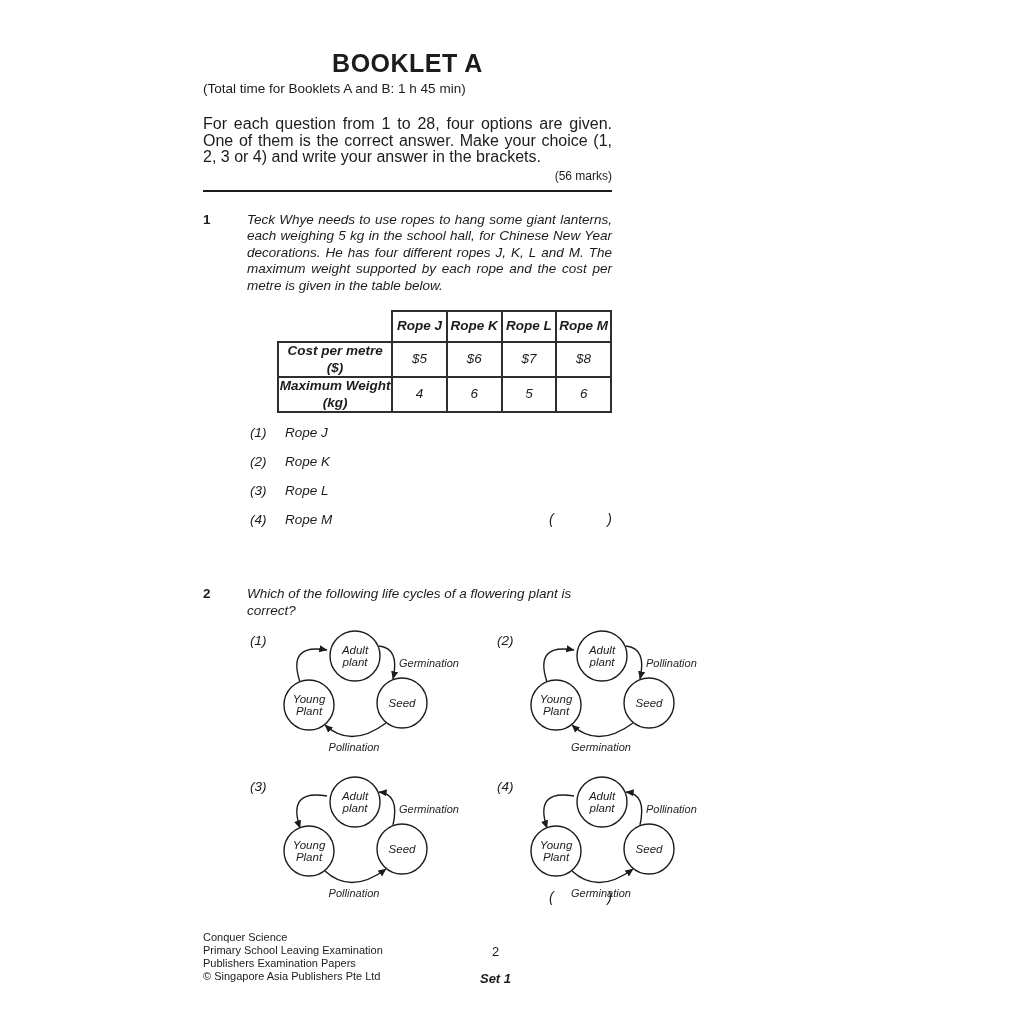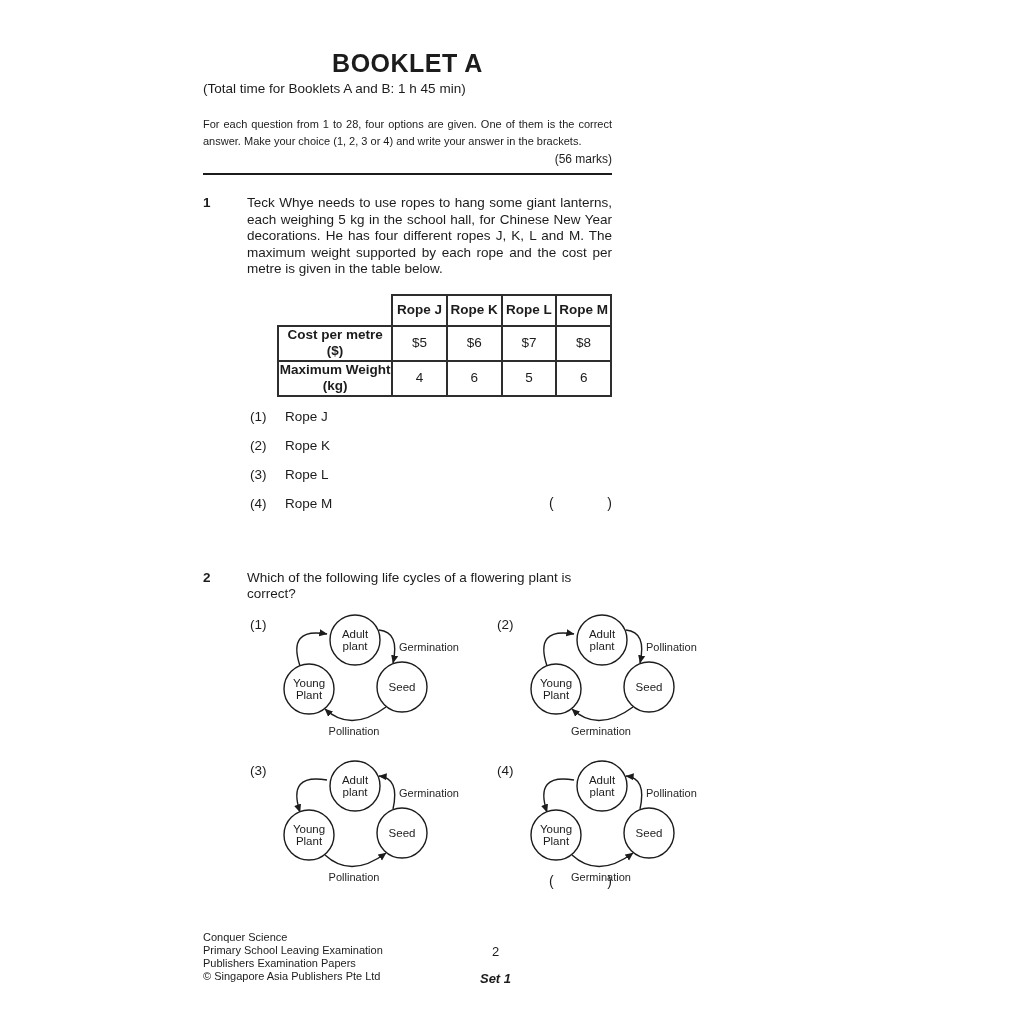--- a/index.html
+++ b/index.html
@@ -4,29 +4,29 @@
 <style>
   * { margin:0; padding:0; box-sizing:border-box; }
   html,body { background:#ffffff; }
   .page {
     width:848px; height:1024px; background:#ffffff; position:relative;
     font-family:"Liberation Sans", sans-serif; color:#1c1c1c; overflow:hidden;
   }
   .content { padding:50px 236px 0 203px; }
   .title { text-align:center; font-size:25px; font-weight:bold; line-height:26px; letter-spacing:0.5px; }
   .subtitle { font-size:13.5px; line-height:14px; margin-top:6px; }
-  .instructions { font-size:11px; line-height:16.5px; text-align:justify; margin-top:20px; }
+  .instructions { font-size:16px; line-height:16.5px; text-align:justify; margin-top:20px; }
   .marks { text-align:right; font-size:12px; line-height:14px; margin-top:3px; }
   .rule { border:none; border-top:2px solid #1c1c1c; margin-top:7px; }
 
   .question { display:flex; font-size:13.5px; }
   .q1 { margin-top:20px; }
   .q2 { margin-top:44px; }
   .qnum { width:44px; flex:none; font-weight:bold; line-height:16.5px; }
-  .qbody { flex:1; line-height:16.5px; min-width:0; }
+  .qbody { flex:1; line-height:16.5px; min-width:0;font-style:italic; }
   .qtext { text-align:justify; }
 
   .rope-table { border-collapse:collapse; margin:16px 0 0 30px; font-size:13.5px; table-layout:fixed; }
   .rope-table th, .rope-table td {
     border:2px solid #2e2e2e; height:31px; text-align:center; vertical-align:middle; padding:0;
   }
   .rope-table th { font-weight:bold; }
   .rope-table td.blank { border:none; }
 
   .qtext2 { margin-top:22px; text-align:justify; }

